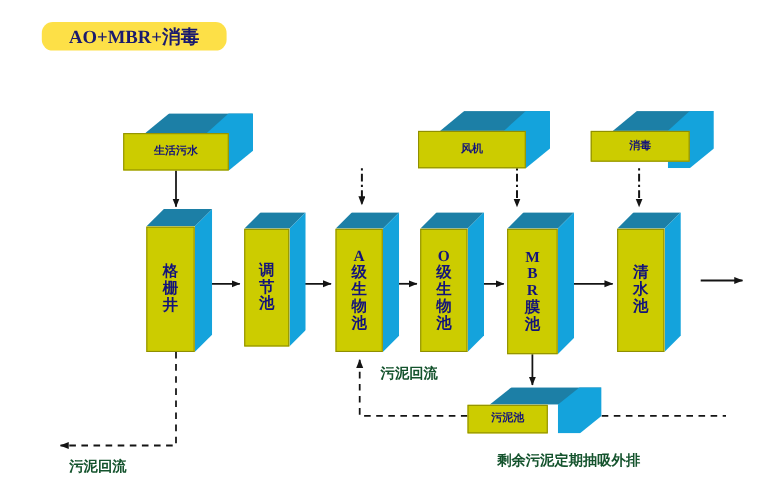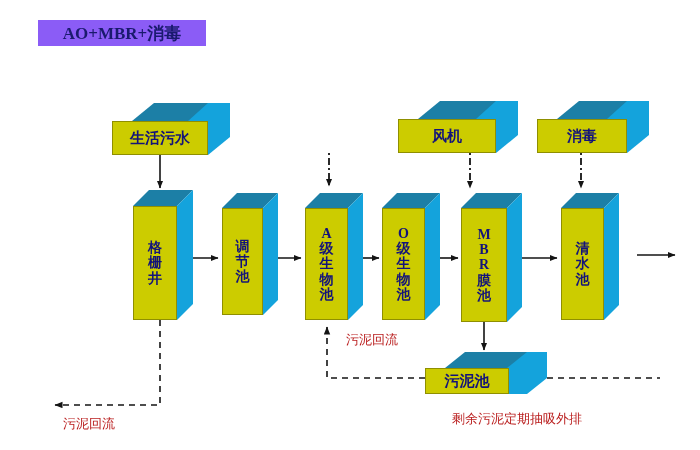--- a/index.html
+++ b/index.html
@@ -16,24 +16,25 @@
     font-family: "Liberation Sans", "DejaVu Sans", sans-serif;
   }
 
   
   #title-banner {
     position: absolute;
     left: 38px;
     top: 20px;
     width: 168px;
     height: 26px;
-    background: #8b5cf6;
+    background: #fde047;
     display: flex;
     align-items: center;
     justify-content: center;
+    border-radius: 10px;
   }
   #title-banner .t {
     font-family: "Liberation Serif", "DejaVu Serif", serif;
     font-size: 17px;
     font-weight: bold;
     color: #1a1a6e;
     letter-spacing: 0px;
     white-space: nowrap;
   }
 
@@ -71,36 +72,37 @@
   
   .tank .label {
     font-family: "Liberation Serif", "DejaVu Serif", serif;
     font-size: 14px;
     font-weight: bold;
     letter-spacing: 0;
   }
   
   .slab .label {
     font-family: "Liberation Sans", "DejaVu Sans", sans-serif;
-    font-size: 15px;
+    font-size: 10px;
     font-weight: bold;
   }
 
   
   .conn { position: absolute; }
   .conn svg { display: block; overflow: visible; }
 
   
   .free-text {
     position: absolute;
     font-family: "Liberation Sans", "DejaVu Sans", sans-serif;
     font-size: 13px;
-    color: #b91c1c;
+    color: #14532d;
     white-space: nowrap;
     user-select: none;
+    font-weight: bold;
   }
 </style>
 </head>
 <body>
 
 <div id="canvas">
 
   <div id="title-banner">
     <span class="t">AO+MBR+消毒</span>
   </div>
@@ -109,38 +111,38 @@
     <div class="face-top" style="left:0px; top:0px; width:98px; height:18px;
                 clip-path: polygon(22px 0px, 98px 0px, 76px 18px, 0px 18px);
                 transform: translateX(20px);"></div>
     <div class="face-side" style="left:76px; top:0px; width:42px; height:52px;
                 clip-path: polygon(20px 0px, 42px 0px, 42px 34px, 20px 52px, 0px 52px, 0px 18px);"></div>
     <div class="face-front" style="left:0px; top:18px; width:96px; height:34px;">
       <span class="label">生活污水</span>
     </div>
   </div>
 
-  <div class="box3d slab" style="left:380px; top:101px; width:120px; height:52px;margin-left:18px;">
+  <div class="box3d slab" style="left:380px; top:101px; width:120px; height:52px;">
     <div class="face-top" style="left:0px; top:0px; width:100px; height:18px;
                 clip-path: polygon(22px 0px, 100px 0px, 78px 18px, 0px 18px);
                 transform: translateX(20px);"></div>
     <div class="face-side" style="left:78px; top:0px; width:42px; height:52px;
                 clip-path: polygon(20px 0px, 42px 0px, 42px 34px, 20px 52px, 0px 52px, 0px 18px);"></div>
     <div class="face-front" style="left:0px; top:18px; width:98px; height:34px;">
       <span class="label">风机</span>
     </div>
   </div>
 
   <div class="box3d slab" style="left:537px; top:101px; width:112px; height:52px;">
     <div class="face-top" style="left:0px; top:0px; width:92px; height:18px;
                 clip-path: polygon(22px 0px, 92px 0px, 70px 18px, 0px 18px);
                 transform: translateX(20px);"></div>
     <div class="face-side" style="left:70px; top:0px; width:42px; height:52px;
                 clip-path: polygon(20px 0px, 42px 0px, 42px 34px, 20px 52px, 0px 52px, 0px 18px);"></div>
-    <div class="face-front" style="left:0px; top:18px; width:90px; height:34px;">
+    <div class="face-front" style="left:0px; top:18px; width:90px; height:28px;">
       <span class="label">消毒</span>
     </div>
   </div>
 
   <div class="box3d tank" style="left:133px; top:190px; width:60px; height:130px;">
     <div class="face-top" style="left:0px; top:0px; width:60px; height:16px;
                 clip-path: polygon(16px 0px, 60px 0px, 44px 16px, 0px 16px);"></div>
     <div class="face-side" style="left:44px; top:0px; width:16px; height:130px;
                 clip-path: polygon(16px 0px, 16px 114px, 0px 130px, 0px 16px);"></div>
     <div class="face-front" style="left:0px; top:16px; width:44px; height:114px;">
@@ -215,21 +217,21 @@
 池</span>
     </div>
   </div>
 
   <div class="box3d slab" style="left:425px; top:352px; width:122px; height:42px;">
     <div class="face-top" style="left:0px; top:0px; width:102px; height:16px;
                 clip-path: polygon(20px 0px, 102px 0px, 82px 16px, 0px 16px);
                 transform: translateX(20px);"></div>
     <div class="face-side" style="left:82px; top:0px; width:40px; height:42px;
                 clip-path: polygon(20px 0px, 40px 0px, 40px 26px, 20px 42px, 0px 42px, 0px 16px);"></div>
-    <div class="face-front" style="left:0px; top:16px; width:84px; height:26px;">
+    <div class="face-front" style="left:0px; top:16px; width:73px; height:26px;">
       <span class="label">污泥池</span>
     </div>
   </div>
 
   <div class="conn" style="left:0; top:0; width:700px; height:450px;">
     <svg width="700" height="450" viewBox="0 0 700 450">
       <defs>
         <marker id="ah" markerWidth="9" markerHeight="9" refX="7.5" refY="3.2" orient="auto" markerUnits="userSpaceOnUse">
           <path d="M0,0 L8,3.2 L0,6.4 z" fill="#141414"></path>
         </marker>

